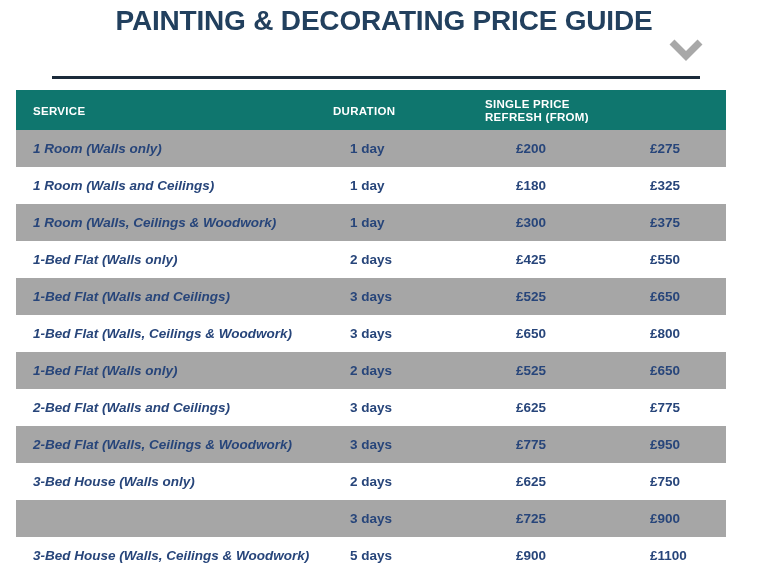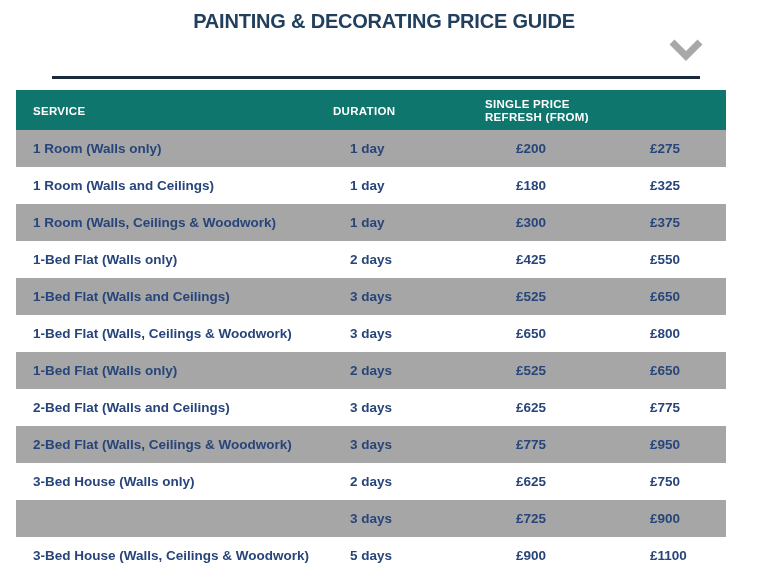--- a/index.html
+++ b/index.html
@@ -25,21 +25,21 @@
     position: absolute;
     left: 0;
     top: 4px;
     width: 768px;
     text-align: center;
   }
   .title-line {
     display: block;
     color: #22405e;
     font-weight: bold;
-    font-size: 20px;
+    font-size: 28px;
     line-height: 34px;
     letter-spacing: -0.2px;
     white-space: nowrap;
   }
 
   
   .caret-icon {
     position: absolute;
     left: 664px;
     top: 34px;
@@ -97,21 +97,21 @@
     background: #a6a6a6;
   }
   .cell {
     position: absolute;
     color: #27457a;
     font-weight: bold;
     font-size: 13.5px;
     line-height: 37px;
     white-space: nowrap;
   }
-  .c-service  { left: 17px;  }
+  .c-service  { left: 17px; font-style: italic;  }
   .c-duration { left: 334px; }
   .c-single   { left: 500px; }
   .c-double   { left: 634px; }
 </style>
 </head>
 <body>
 
 <div class="page">
 
   <div class="title-block">

